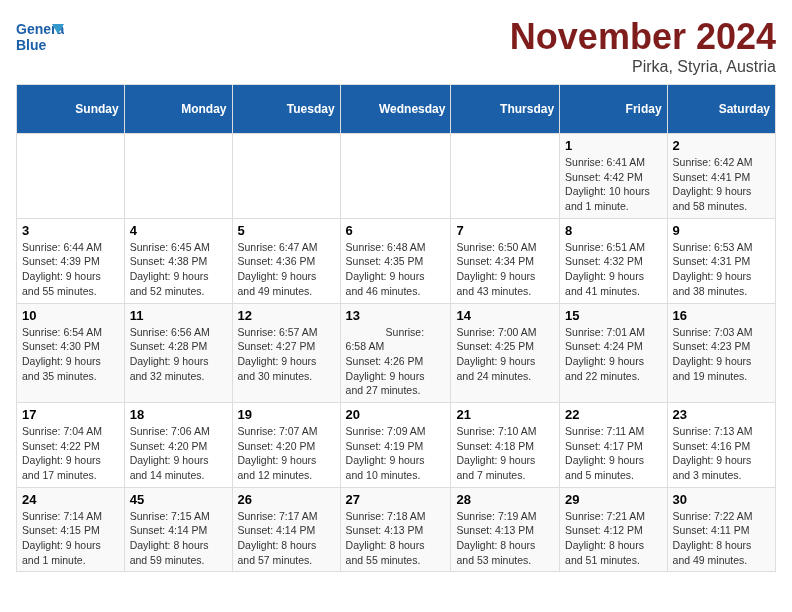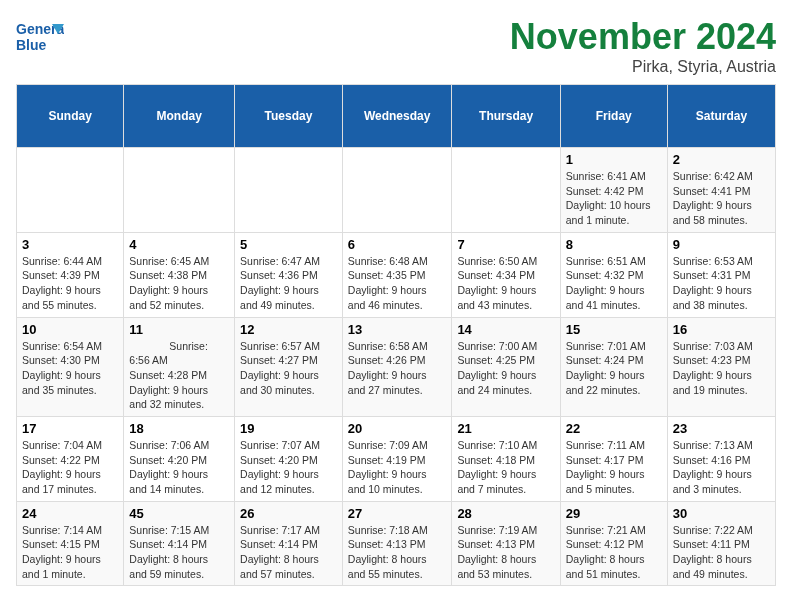--- a/index.html
+++ b/index.html
@@ -28,36 +28,36 @@
       height: 40px;
       margin-right: 4px;
       position: relative;
     }
     .title-block {
       text-align: right;
     }
     .month-title {
       font-size: 36px;
       font-weight: bold;
-      color: #15803d;
+      color: #7f1d1d;
     }
     .location-subtitle {
       font-size: 16px;
       color: #444;
     }
     table {
       width: 100%;
       border-collapse: collapse;
       font-size: 11px;
     }
     thead tr th {
       background-color: #1a5fa8;
       color: #fff;
-      text-align: center;
-      padding: 24px 5px;
+      text-align: right;
+      padding: 17px 5px;
       font-size: 12px;
       font-weight: bold;
       border: 1px solid #ddd;
     }
     tbody tr td {
       vertical-align: top;
       padding: 4px 5px;
       border: 1px solid #ddd;
       width: 113px;
       min-height: 70px;
@@ -157,29 +157,29 @@
         <td><span class="day-num">9</span><span class="day-info" style="white-space: pre-line;">Sunrise: 6:53 AM
 Sunset: 4:31 PM
 Daylight: 9 hours
 and 38 minutes.</span></td>
       </tr>
       <tr>
         <td><span class="day-num">10</span><span class="day-info" style="white-space: pre-line;">Sunrise: 6:54 AM
 Sunset: 4:30 PM
 Daylight: 9 hours
 and 35 minutes.</span></td>
-        <td><span class="day-num">11</span><span class="day-info" style="white-space: pre-line; margin-left: 40px;">Sunrise: 6:56 AM
+        <td><span class="day-num">11</span><span class="day-info" style="white-space: pre-line;">Sunrise: 6:56 AM
 Sunset: 4:28 PM
 Daylight: 9 hours
 and 32 minutes.</span></td>
         <td><span class="day-num">12</span><span class="day-info" style="white-space: pre-line;">Sunrise: 6:57 AM
 Sunset: 4:27 PM
 Daylight: 9 hours
 and 30 minutes.</span></td>
-        <td><span class="day-num">13</span><span class="day-info" style="white-space: pre-line;">Sunrise: 6:58 AM
+        <td><span class="day-num">13</span><span class="day-info" style="white-space: pre-line; margin-left: 40px;">Sunrise: 6:58 AM
 Sunset: 4:26 PM
 Daylight: 9 hours
 and 27 minutes.</span></td>
         <td><span class="day-num">14</span><span class="day-info" style="white-space: pre-line;">Sunrise: 7:00 AM
 Sunset: 4:25 PM
 Daylight: 9 hours
 and 24 minutes.</span></td>
         <td><span class="day-num">15</span><span class="day-info" style="white-space: pre-line;">Sunrise: 7:01 AM
 Sunset: 4:24 PM
 Daylight: 9 hours

